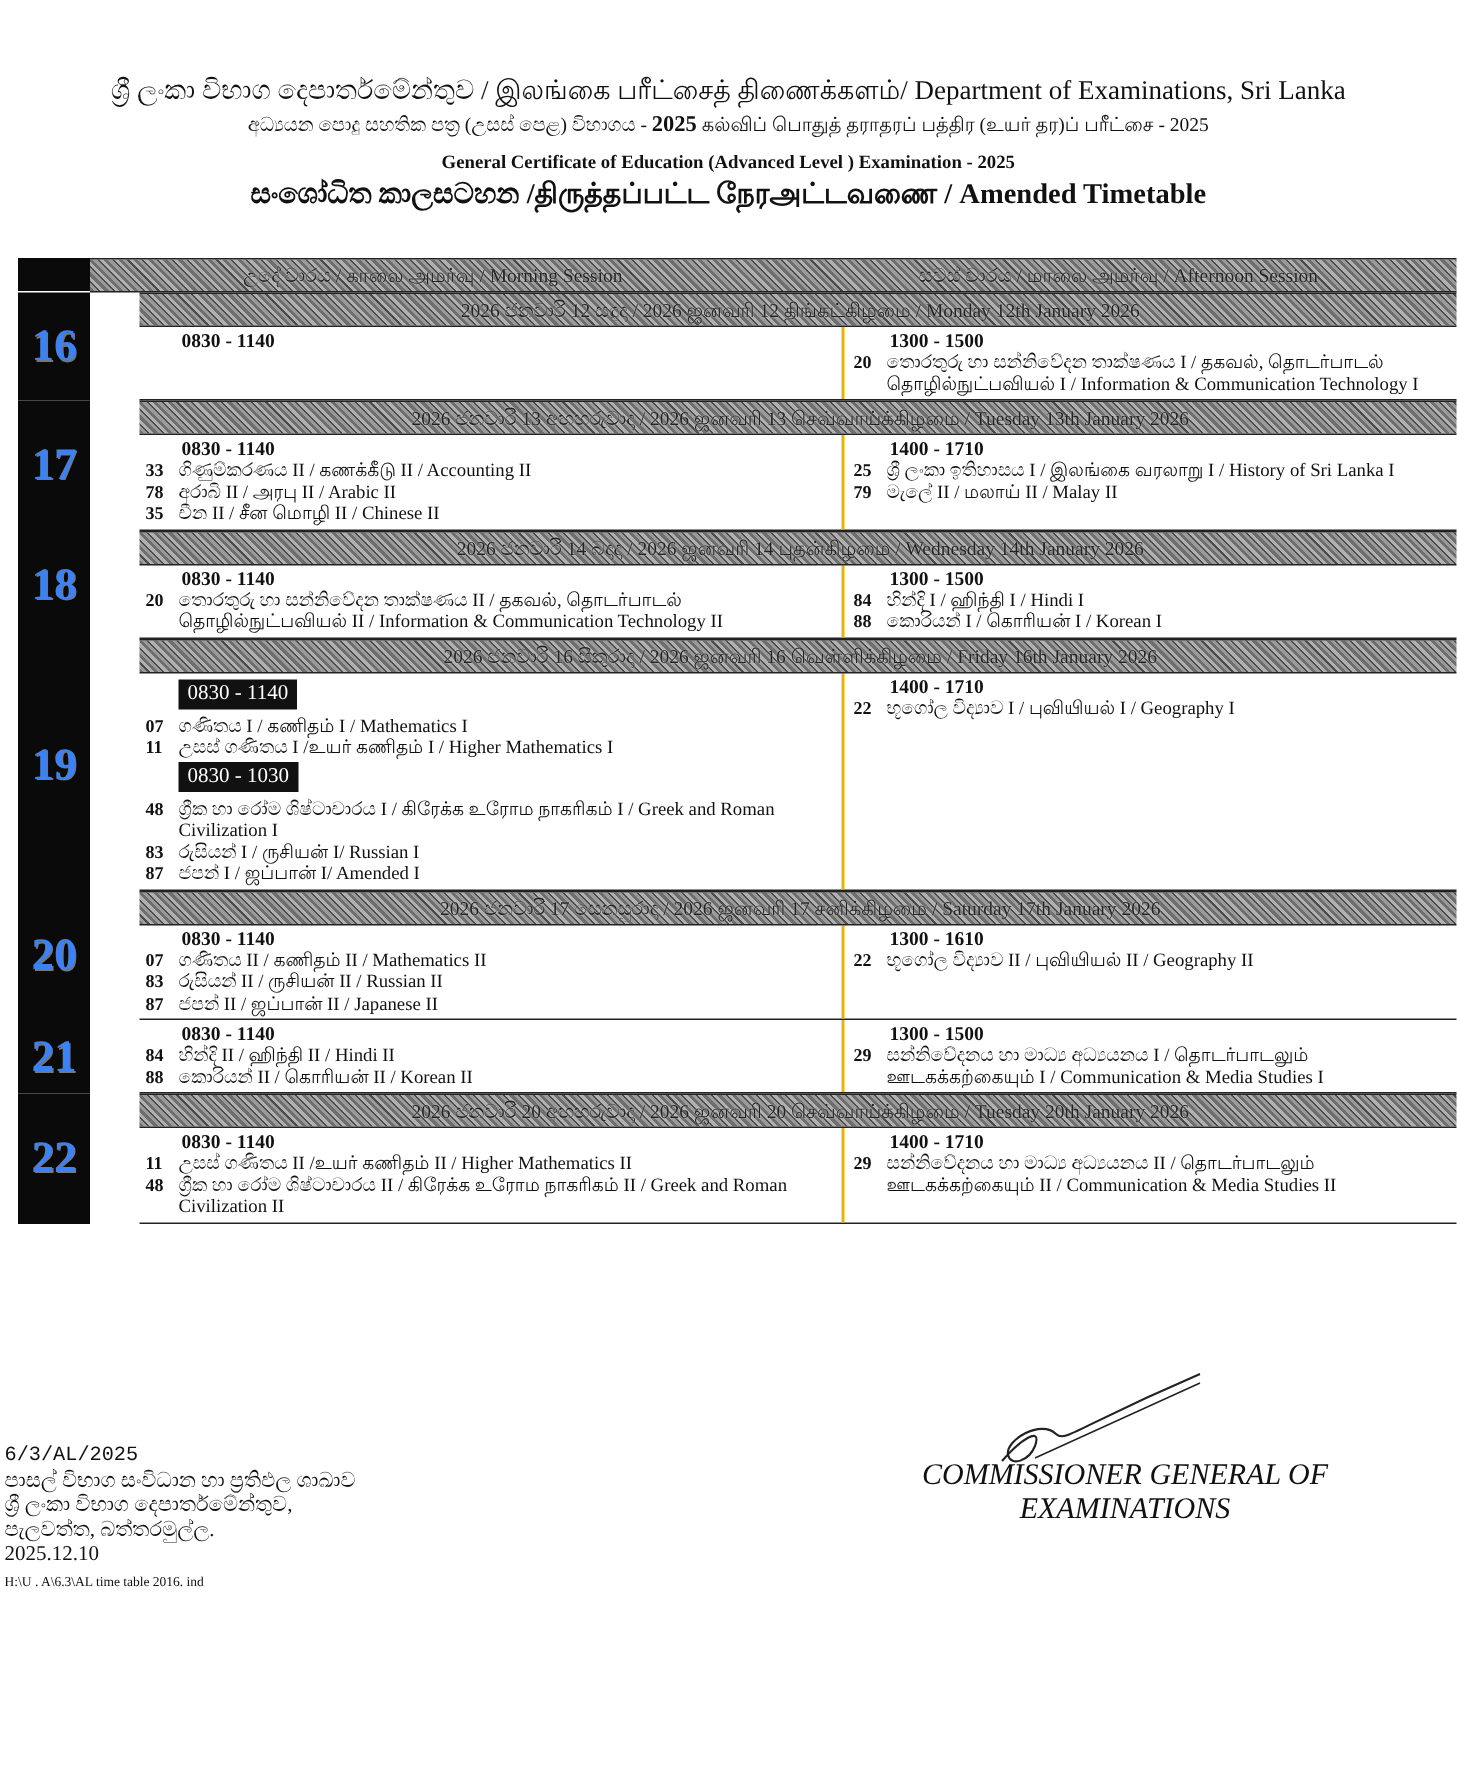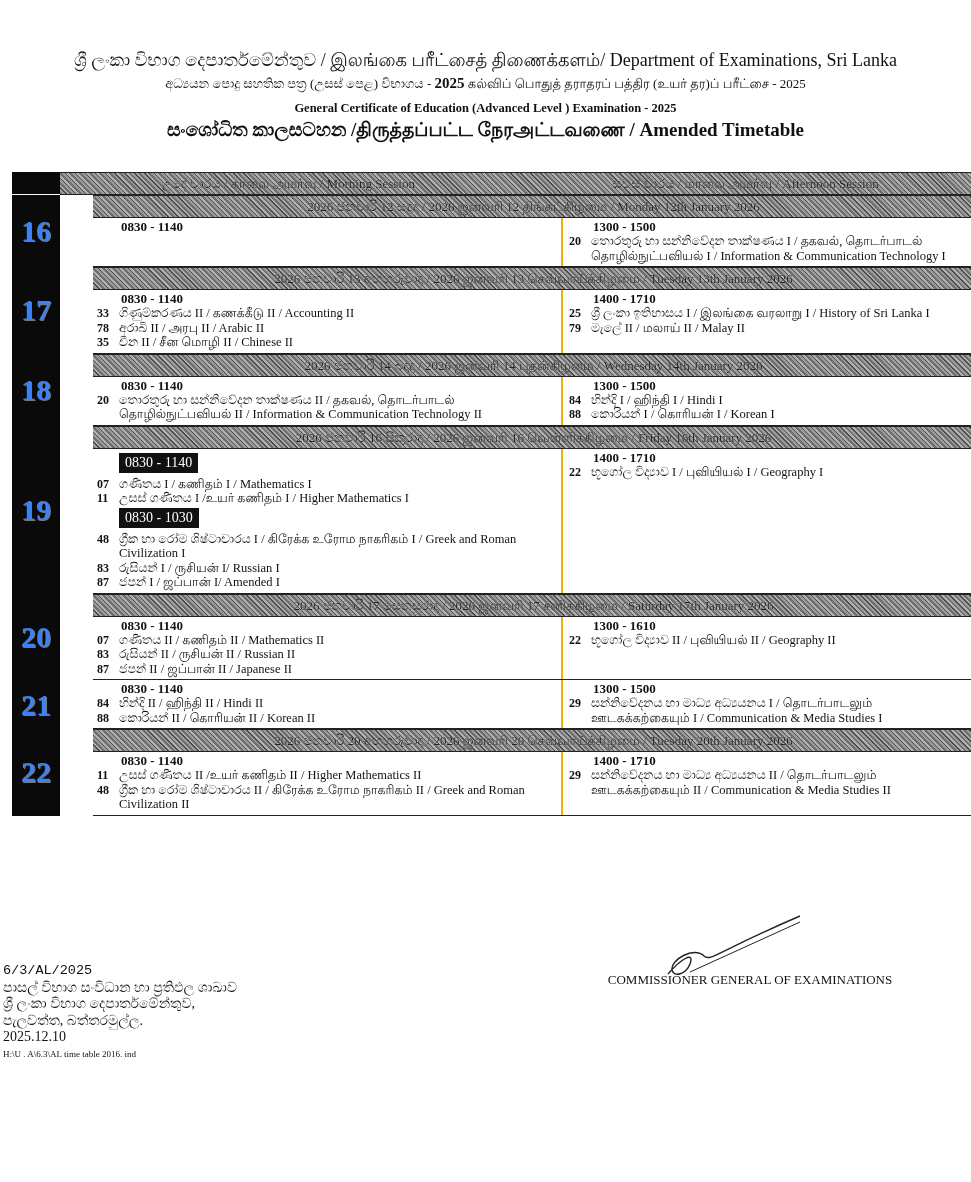--- a/index.html
+++ b/index.html
@@ -48,21 +48,21 @@
   }
   .subj { display: flex; }
   .code { width: 16px; flex: 0 0 16px; font-weight: bold; font-size: 12px; }
   .subj .txt { padding-left: 6px; }
 
   .ref { position: absolute; left: 3px; top: 963px; font-size: 14px; line-height: 16.5px; }
   .ref .code-line { font-family: "Liberation Mono", monospace; font-size: 13.5px; }
   .ref .path { font-size: 9px; }
   .sign { position: absolute; left: 550px; top: 972px; width: 400px; text-align: center; }
   .sign .name { font-weight: bold; font-size: 15px; }
-  .sign .title { font-size: 13px; }
+  .sign .title { font-size: 20px; font-style: italic; }
   .sigsvg { position: absolute; left: 660px; top: 912px; }
 </style>
 </head>
 <body>
 
 <div class="hdr hdr1">ශ්‍රී ලංකා විභාග දෙපාර්තමේන්තුව / இலங்கை பரீட்சைத் திணைக்களம்/ Department of Examinations, Sri Lanka</div>
 <div class="hdr hdr2">
   <span>අධ්‍යයන පොදු සහතික පත්‍ර (උසස් පෙළ) විභාගය - </span><span class="bold">2025</span><span> கல்விப் பொதுத் தராதரப் பத்திர (உயர் தர)ப் பரீட்சை - 2025</span>
 </div>
 <div class="hdr hdr3">General Certificate of Education (Advanced Level ) Examination - 2025</div>

